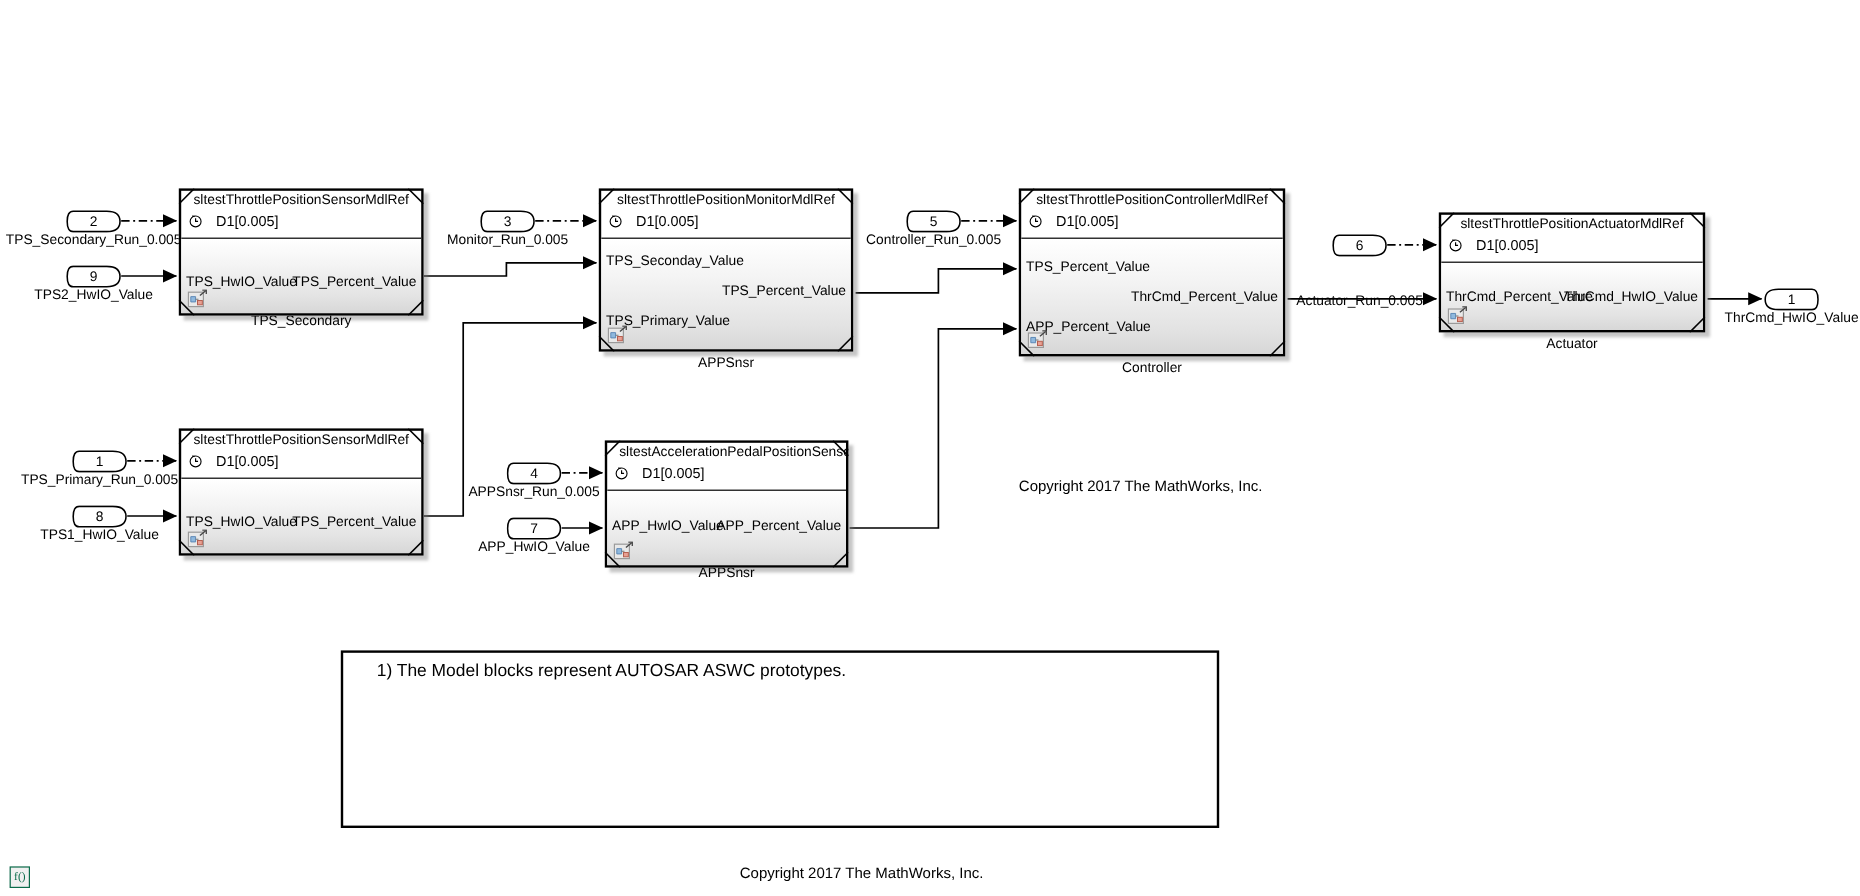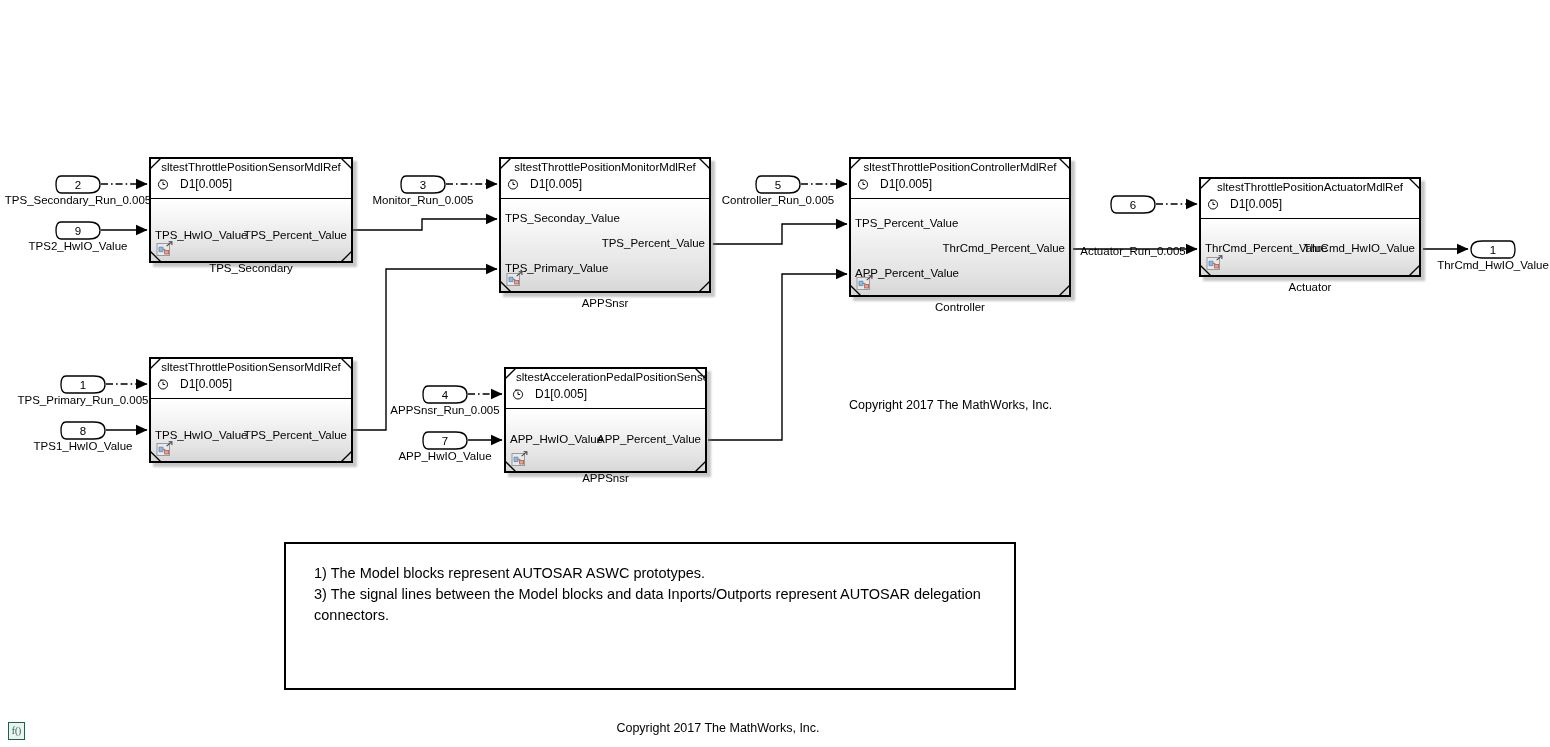--- a/index.html
+++ b/index.html
@@ -39,21 +39,21 @@
   .portcap{position:absolute;text-align:center;font-size:11.5px;white-space:nowrap;}
 
   
   .wires{position:absolute;left:0;top:0;width:1550px;height:747px;z-index:0;}
 
   
   #annotation{position:absolute;box-sizing:border-box;background:#fff;border:2px solid #000;}
   #annotation .ashadow{position:absolute;left:6px;top:6px;right:-6px;bottom:-6px;
       background:rgba(110,110,110,.45);filter:blur(2.5px);z-index:-1;}
   .atext{position:absolute;left:8px;top:5px;right:8px;font-size:14.5px;line-height:20.8px;}
-  .atext .ln{white-space:nowrap;margin-top:14px;}
+  .atext .ln{white-space:nowrap;}
   .atext .ind{padding-left:20px;}
   .wrapline{white-space:normal;}
 
   .copy{position:absolute;font-size:12.5px;white-space:nowrap;}
 
   #fcn-icon{position:absolute;left:8px;top:722px;width:17px;height:18px;
       border:1px solid #0a6b4a;background:#f0f0f0;box-sizing:border-box;
       display:flex;align-items:center;justify-content:center;
       font-size:9.5px;color:#0a6b4a;font-family:"Liberation Serif",serif;}
 </style>
@@ -482,21 +482,20 @@
       <path d="M12,1 L40,1 Q45,1 45,9.5 Q45,18 40,18 L12,18 Q1,18 1,9.5 Q1,1 12,1 z" fill="#fff" stroke="#000" stroke-width="1.3"></path>
     </svg>
     <div class="portnum">1</div>
   </div>
   <div class="portcap" style="left:1418px;top:259px;width:150px;">ThrCmd_HwIO_Value</div>
 
   <div id="annotation" style="left:284px;top:542px;width:732px;height:148px;">
     <div class="ashadow"></div>
     <div class="atext">
       <div class="ln ind">1) The Model blocks represent AUTOSAR ASWC prototypes.</div>
-      <div class="wrapline ind">3) The signal lines between the Model blocks and data Inports/Outports represent AUTOSAR delegation connectors.</div>
     </div>
   </div>
 
   <div class="copy" style="left:849px;top:398px;">Copyright 2017 The MathWorks, Inc.</div>
   <div class="copy" style="left:0;top:721px;width:1436px;text-align:center;">Copyright 2017 The MathWorks, Inc.</div>
 
   <div id="fcn-icon">f()</div>
 
 </div>
 

